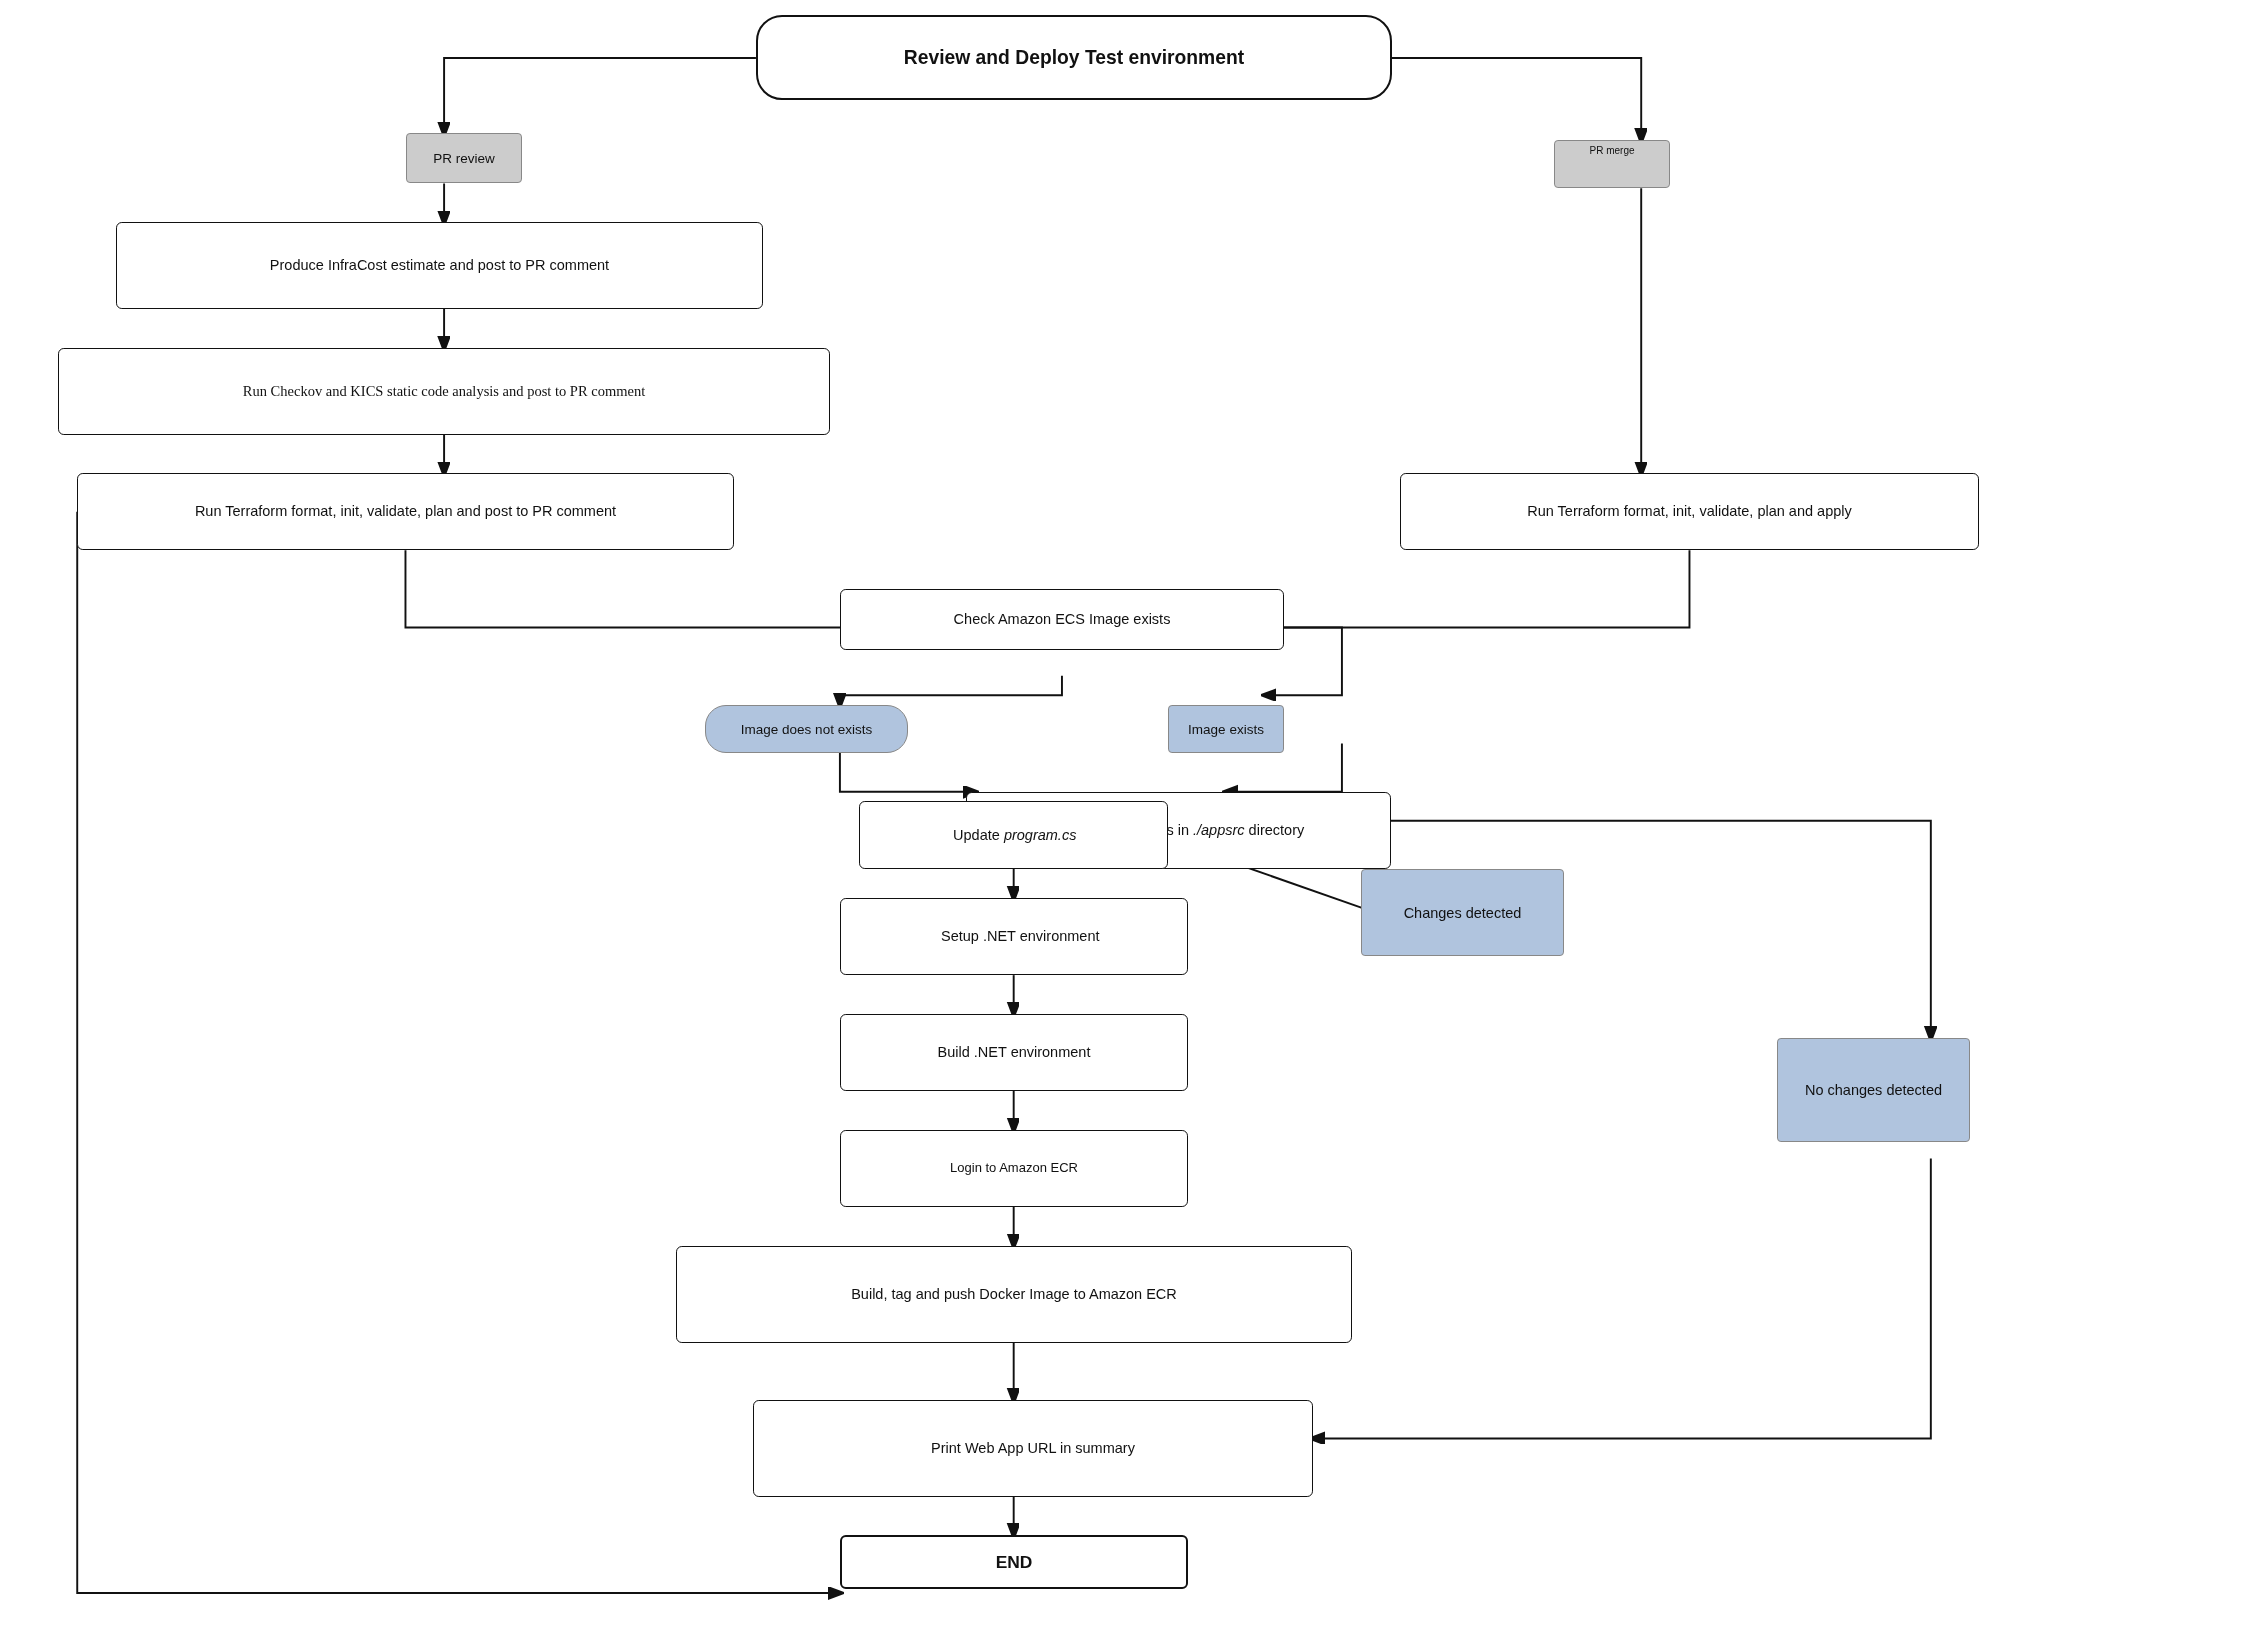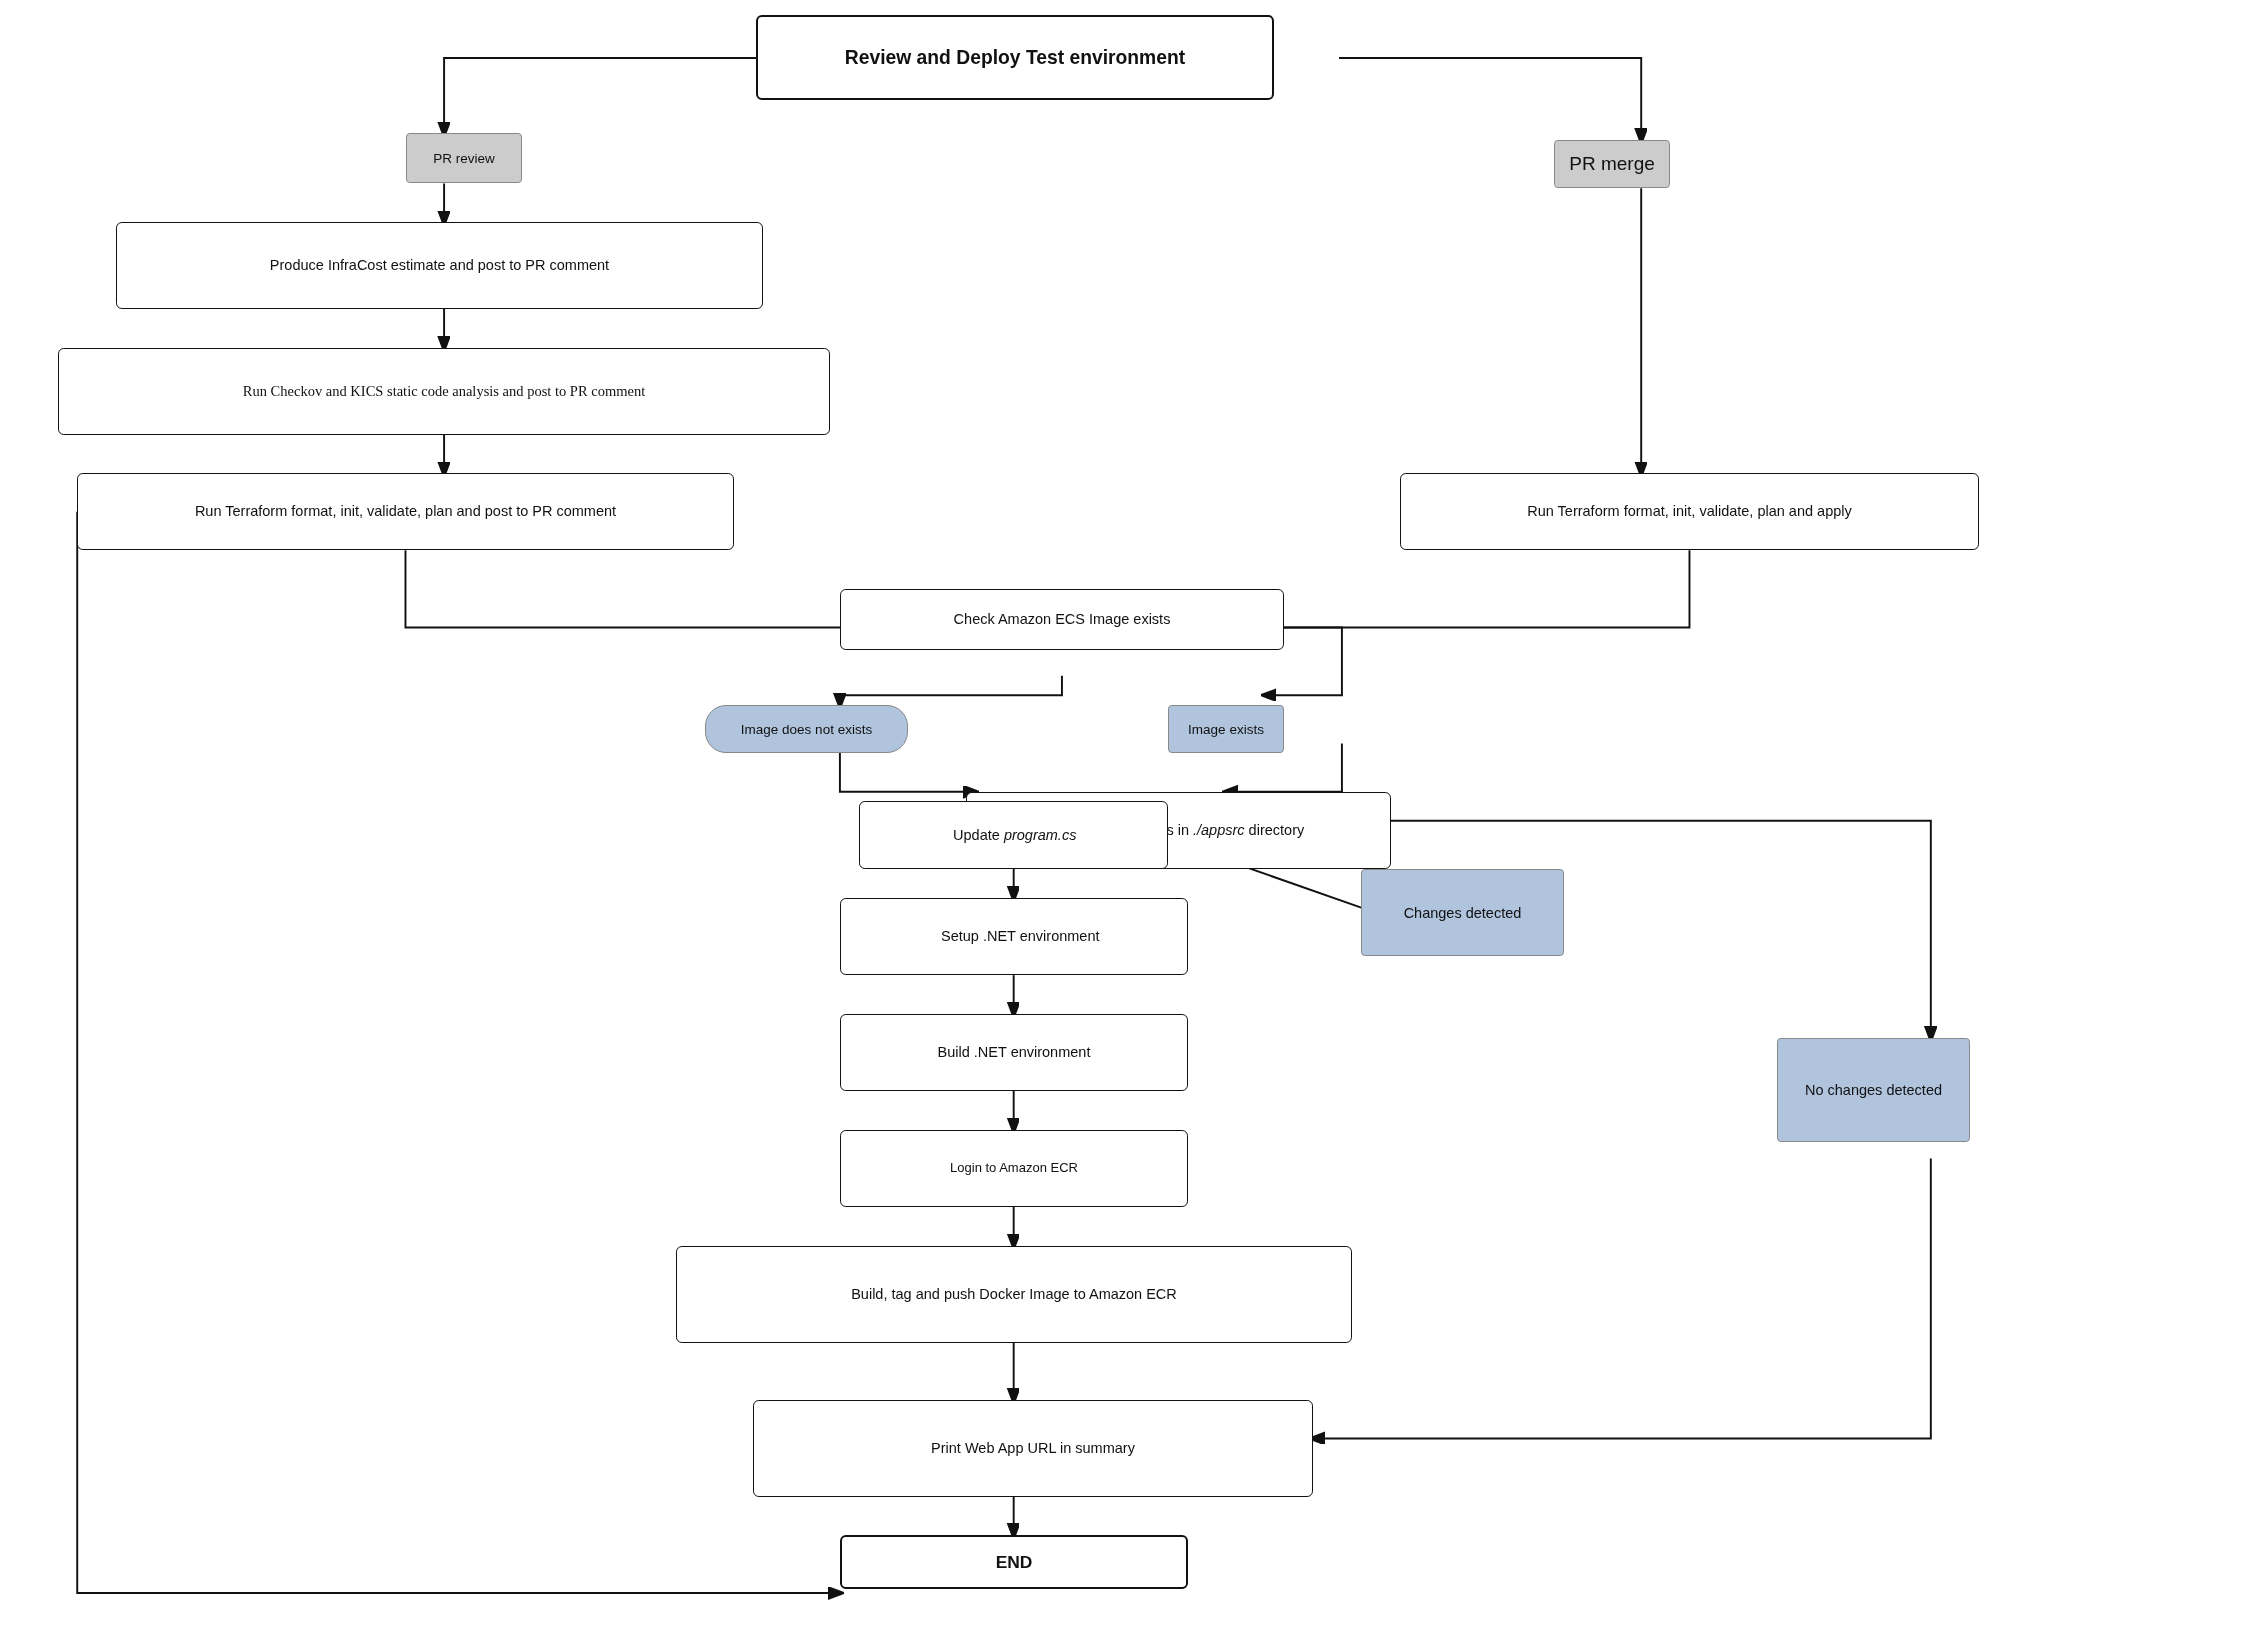--- a/index.html
+++ b/index.html
@@ -120,41 +120,41 @@
 
     <polyline points="1050,1390 1050,1450" marker-end="url(#arr)" stroke="#111" stroke-width="2" fill="none"></polyline>
 
     <polyline points="2000,1200 2000,1490 1360,1490" marker-end="url(#arr)" stroke="#111" stroke-width="2" fill="none"></polyline>
 
     <polyline points="1050,1550 1050,1590" marker-end="url(#arr)" stroke="#111" stroke-width="2" fill="none"></polyline>
 
     <polyline points="80,530 80,1650 870,1650" marker-end="url(#arr)" stroke="#111" stroke-width="2" fill="none"></polyline>
   </svg>
 
-  <div class="node bold-border" style="left:756px; top:15.4px; width:518px; height:85px; font-size:19.3px;">
+  <div class="node bold-border" style="left:756px; top:15.4px; width:636px; height:85px; font-size:19.3px;border-radius:26px;">
     <span>Review and Deploy Test environment</span>
   </div>
 
   <div class="label-node" style="left:406px; top:133px; width:116px; height:50px; font-size:13.5px; display:flex; align-items:center; justify-content:center;">
     <span>PR review</span>
   </div>
 
   <div class="node" style="left:116px; top:222px; width:647px; height:87px; font-size:14.5px;">
     <span>Produce InfraCost estimate and post to PR comment</span>
   </div>
 
   <div class="node" style="left:58px; top:348px; width:772px; height:87px; font-size:14.5px;font-family:Liberation Serif, serif;">
     <span>Run Checkov and KICS static code analysis and post to PR comment</span>
   </div>
 
   <div class="node" style="left:77px; top:473px; width:657px; height:77px; font-size:14.5px;">
     <span>Run Terraform format, init, validate, plan and post to PR comment</span>
   </div>
 
-  <div class="label-node" style="left:1554px; top:140px; width:116px; height:48px; font-size:19px; display:flex; align-items:center; justify-content:center;">
+  <div class="label-node" style="left:1554px; top:140px; width:116px; height:48px; font-size:10px; display:flex; align-items:flex-start; justify-content:center;">
     <span>PR merge</span>
   </div>
 
   <div class="node" style="left:1400px; top:473px; width:579px; height:77px; font-size:14.5px;">
     <span>Run Terraform format, init, validate, plan and apply</span>
   </div>
 
   <div class="node" style="left:840px; top:589px; width:444px; height:61px; font-size:14.5px;">
     <span>Check Amazon ECS Image exists</span>
   </div>

